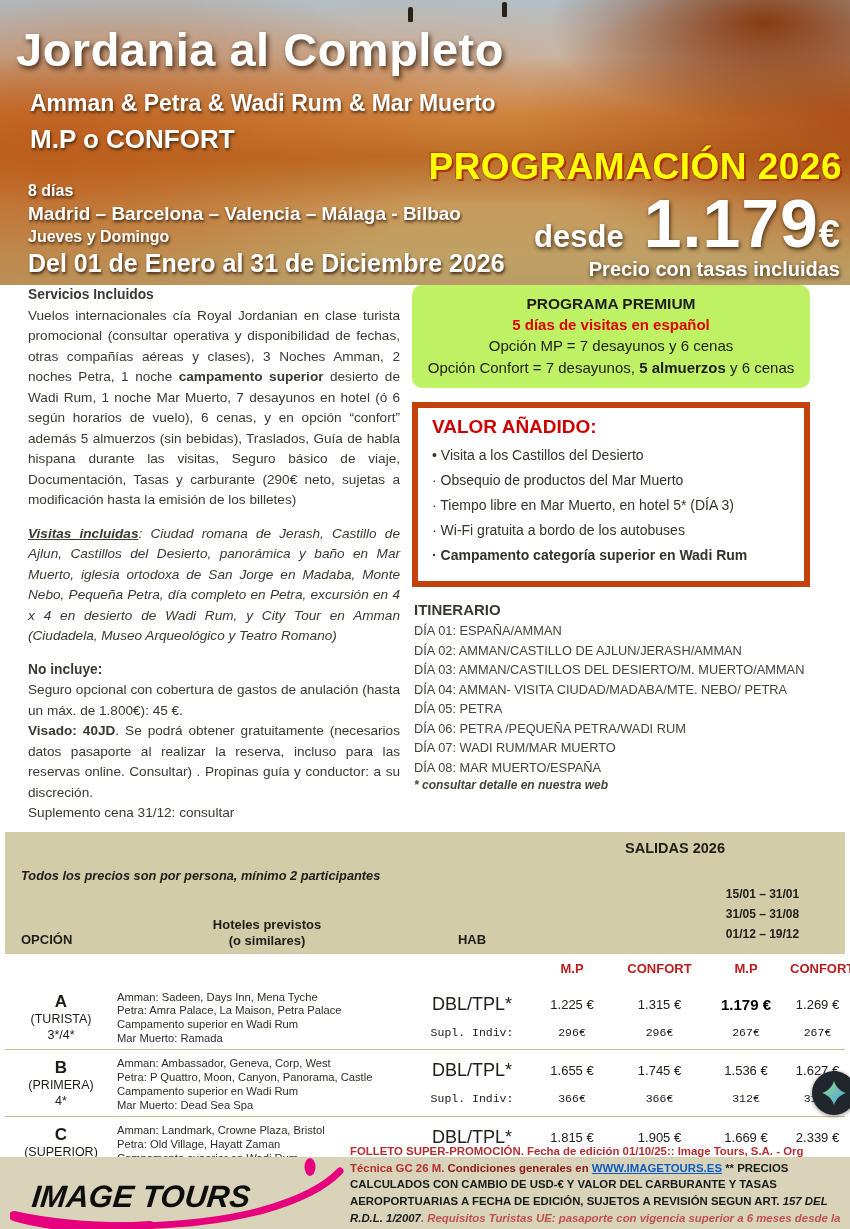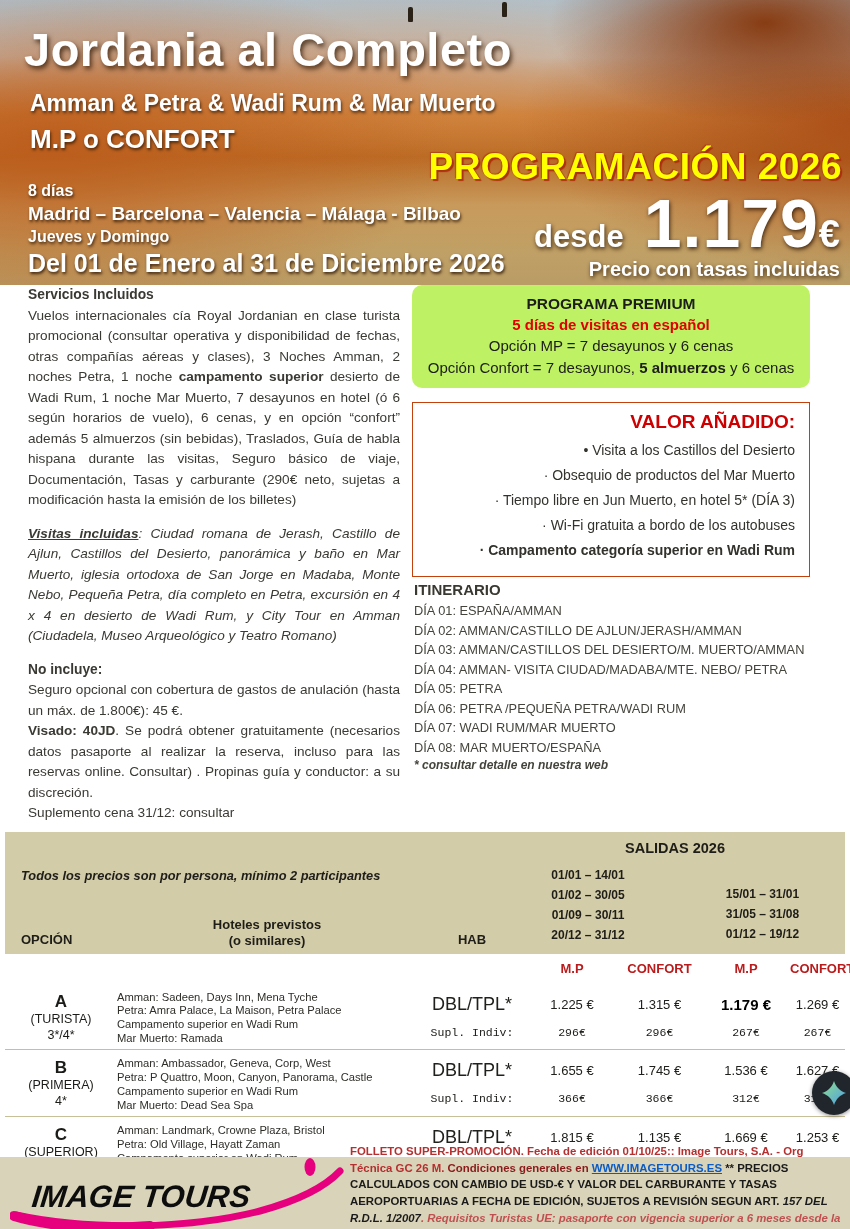--- a/index.html
+++ b/index.html
@@ -11,21 +11,21 @@
     background:
       radial-gradient(ellipse 300px 140px at 90% 8%, rgba(133,55,12,.95), rgba(133,55,12,0) 72%),
       radial-gradient(ellipse 480px 220px at 101% 42%, rgba(168,74,20,.9), rgba(168,74,20,0) 70%),
       radial-gradient(ellipse 560px 250px at 6% 50%, rgba(188,92,28,.9), rgba(188,92,28,0) 72%),
       radial-gradient(ellipse 760px 150px at 48% 26%, rgba(208,115,45,.55), rgba(208,115,45,0) 70%),
       linear-gradient(180deg,#aecbdf 0%,#c6dbe7 20%,#d08b45 40%,#b96b24 55%,#c89a5c 72%,#c0a065 88%,#b99c66 100%);
   }
   .hiker { position:absolute; width:5px; height:15px; background:#2b2217; border-radius:2px 2px 1px 1px; }
   .hiker.h1 { left:408px; top:7px; }
   .hiker.h2 { left:502px; top:2px; }
-  .hero-title { position:absolute; left:24px; top:22px; font-size:47px; font-weight:bold; letter-spacing:.5px;
+  .hero-title { position:absolute; left:16px; top:22px; font-size:47px; font-weight:bold; letter-spacing:.5px;
     text-shadow:2px 3px 5px rgba(50,25,5,.8); }
   .hero-sub { position:absolute; left:30px; top:90px; font-size:23px; font-weight:bold; text-shadow:1px 2px 3px rgba(50,25,5,.8); }
   .hero-board { position:absolute; left:30px; top:124px; font-size:26px; font-weight:bold; text-shadow:1px 2px 3px rgba(50,25,5,.8); }
   .hero-badge { position:absolute; right:8px; top:146px; font-size:37px; font-weight:bold; color:#ffff00;
     text-shadow:2px 2px 1px rgba(170,40,10,.9), -1px -1px 1px rgba(170,40,10,.6); letter-spacing:.5px; }
   .hero-info { position:absolute; left:28px; top:180px; font-weight:bold; text-shadow:1px 2px 3px rgba(45,22,5,.85); }
   .hero-info .l1 { font-size:16px; line-height:21px; }
   .hero-info .l2 { font-size:19px; line-height:25px; }
   .hero-info .l3 { font-size:16px; line-height:22px; }
   .hero-info .l4 { font-size:25px; line-height:31px; }
@@ -44,25 +44,25 @@
   .b { font-weight:bold; }
   .it { font-style:italic; }
   .visits-title { font-weight:bold; font-style:italic; text-decoration:underline; }
   .nobreak { margin-bottom:0 !important; }
 
   .col-right { width:410px; padding-right:12px; }
   .premium-box { background:#bef264; border-radius:10px; padding:8px 8px 9px; text-align:center; color:#1d1d1a; }
   .premium-title { font-size:15.5px; font-weight:bold; line-height:21px; }
   .premium-high { font-size:15px; font-weight:bold; color:#e00000; line-height:21px; }
   .premium-line { font-size:15px; line-height:22px; }
-  .valor-box { border:1px solid #c2410c; margin-top:14px; padding:8px 14px 13px; background:#fff;text-align:right; }
+  .valor-box { border:6px solid #c2410c; margin-top:14px; padding:8px 14px 13px; background:#fff; }
   .valor-title { color:#cc0000; font-weight:bold; font-size:19px; margin-bottom:5px; }
   .valor-item { font-size:14px; line-height:25px; color:#33322c; }
   .valor-item.bold { font-weight:bold; }
-  .itinerary { margin-top:4px; padding-left:2px; color:#45443c; }
+  .itinerary { margin-top:14px; padding-left:2px; color:#45443c; }
   .itinerary-title { font-weight:bold; font-size:15px; margin-bottom:3px; color:#3a3931; }
   .itin-day { font-size:12.8px; line-height:19.5px; white-space:nowrap; }
   .itin-note { font-size:12px; font-weight:bold; font-style:italic; margin-top:1px; }
 
   
   .price-table { margin:8px 5px 0; }
   .t-head { position:relative; height:122px; background:#d3cca9; color:#1e1d18; }
   .th-note { position:absolute; left:16px; top:36px; width:420px; font-size:12.8px; font-style:italic; font-weight:bold; }
   .th-option { position:absolute; left:16px; bottom:7px; font-size:13px; font-weight:bold; }
   .th-hotels { position:absolute; left:112px; width:300px; bottom:5px; text-align:center; font-size:13px; font-weight:bold; line-height:16px; }
@@ -152,21 +152,21 @@
         <div class="premium-title">PROGRAMA PREMIUM</div>
         <div class="premium-high">5 días de visitas en español</div>
         <div class="premium-line">Opción MP = 7 desayunos y 6 cenas</div>
         <div class="premium-line"><span>Opción Confort = 7 desayunos, </span><span class="b">5 almuerzos</span><span> y 6 cenas</span></div>
       </div>
 
       <div class="valor-box">
         <div class="valor-title">VALOR AÑADIDO:</div>
         <div class="valor-item">• Visita a los Castillos del Desierto</div>
         <div class="valor-item">· Obsequio de productos del Mar Muerto</div>
-        <div class="valor-item">· Tiempo libre en Jun Muerto, en hotel 5* (DÍA 3)</div>
+        <div class="valor-item">· Tiempo libre en Mar Muerto, en hotel 5* (DÍA 3)</div>
         <div class="valor-item">· Wi-Fi gratuita a bordo de los autobuses</div>
         <div class="valor-item bold">·  Campamento categoría superior en Wadi Rum</div>
       </div>
 
       <div class="itinerary">
         <div class="itinerary-title">ITINERARIO</div>
         <div class="itin-day">DÍA 01: ESPAÑA/AMMAN</div>
         <div class="itin-day">DÍA 02: AMMAN/CASTILLO DE AJLUN/JERASH/AMMAN</div>
         <div class="itin-day">DÍA 03: AMMAN/CASTILLOS DEL DESIERTO/M. MUERTO/AMMAN</div>
         <div class="itin-day">DÍA 04: AMMAN- VISITA CIUDAD/MADABA/MTE. NEBO/ PETRA</div>
@@ -182,26 +182,20 @@
   <section class="price-table">
     <div class="t-head">
       <div class="th-note">Todos los precios son por persona, mínimo 2 participantes</div>
       <div class="th-option">OPCIÓN</div>
       <div class="th-hotels">
         <div>Hoteles previstos</div>
         <div>(o similares)</div>
       </div>
       <div class="th-hab">HAB</div>
       <div class="th-salidas">SALIDAS 2026</div>
-      <div class="th-g1">
-        <div>01/01 – 14/01</div>
-        <div>01/02 – 30/05</div>
-        <div>01/09 – 30/11</div>
-        <div>20/12 – 31/12</div>
-      </div>
       <div class="th-g2">
         <div>15/01 – 31/01</div>
         <div>31/05 – 31/08</div>
         <div>01/12 – 19/12</div>
       </div>
     </div>
 
     <div class="grid t-subhead">
       <div></div>
         <div></div>
@@ -294,29 +288,29 @@
       </div>
       <div class="c-hab">
         <div class="r1">DBL/TPL*</div>
         <div class="r2">Supl. Indiv:</div>
       </div>
       <div>
           <div class="r1">1.815 €</div>
           <div class="r2">485€</div>
         </div>
       <div>
-          <div class="r1">1.135 €</div>
+          <div class="r1">1.905 €</div>
           <div class="r2">485€</div>
         </div>
       <div>
           <div class="r1">1.669 €</div>
           <div class="r2">399€</div>
         </div>
       <div>
-          <div class="r1">1.253 €</div>
+          <div class="r1">2.339 €</div>
           <div class="r2">399€</div>
         </div>
     </div>
   </section>
 
   <p class="supplement"><span class="b">Suplemento “Martian Tends” campamento Wadi Rum:</span><span> en DBL 95€  / en SGL: 189€</span></p>
 
   <footer class="footer">
     <div class="logo">
       <svg width="340" height="72" viewBox="0 0 340 72">

